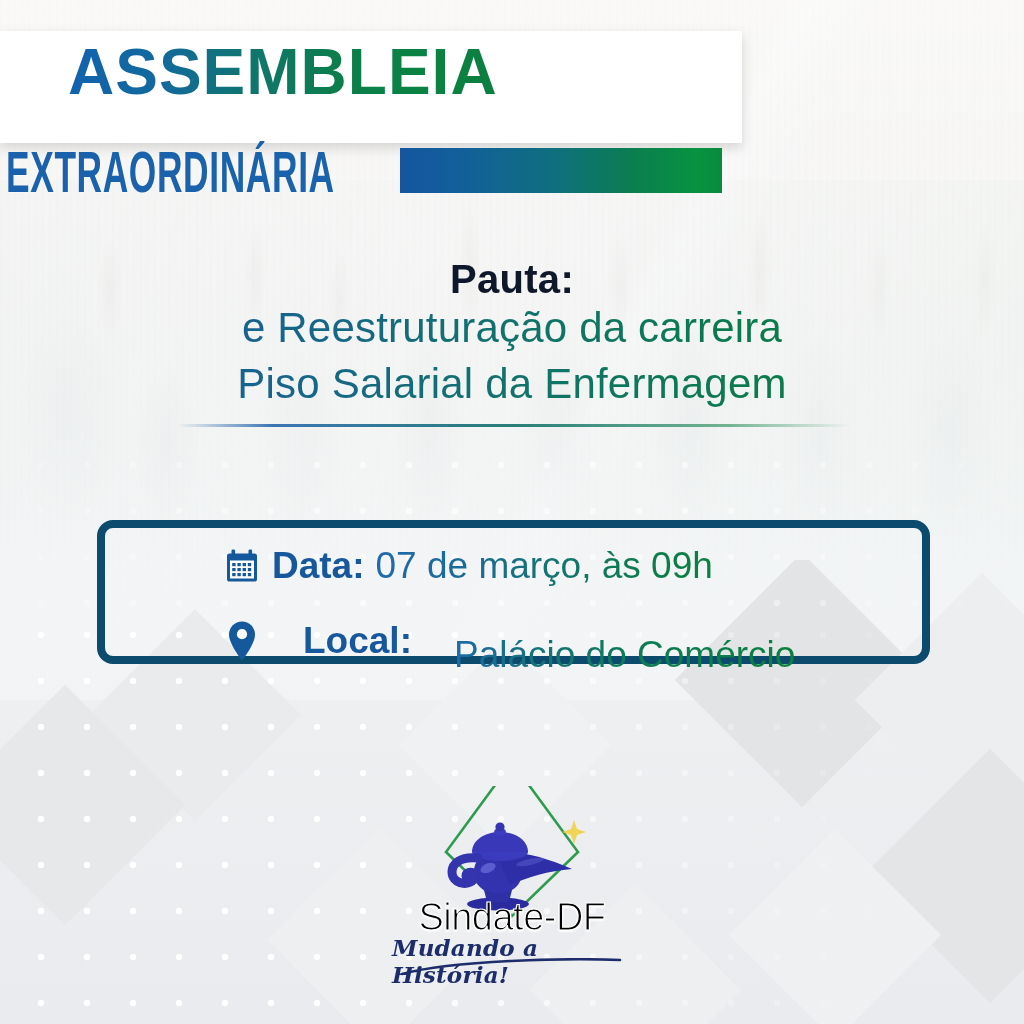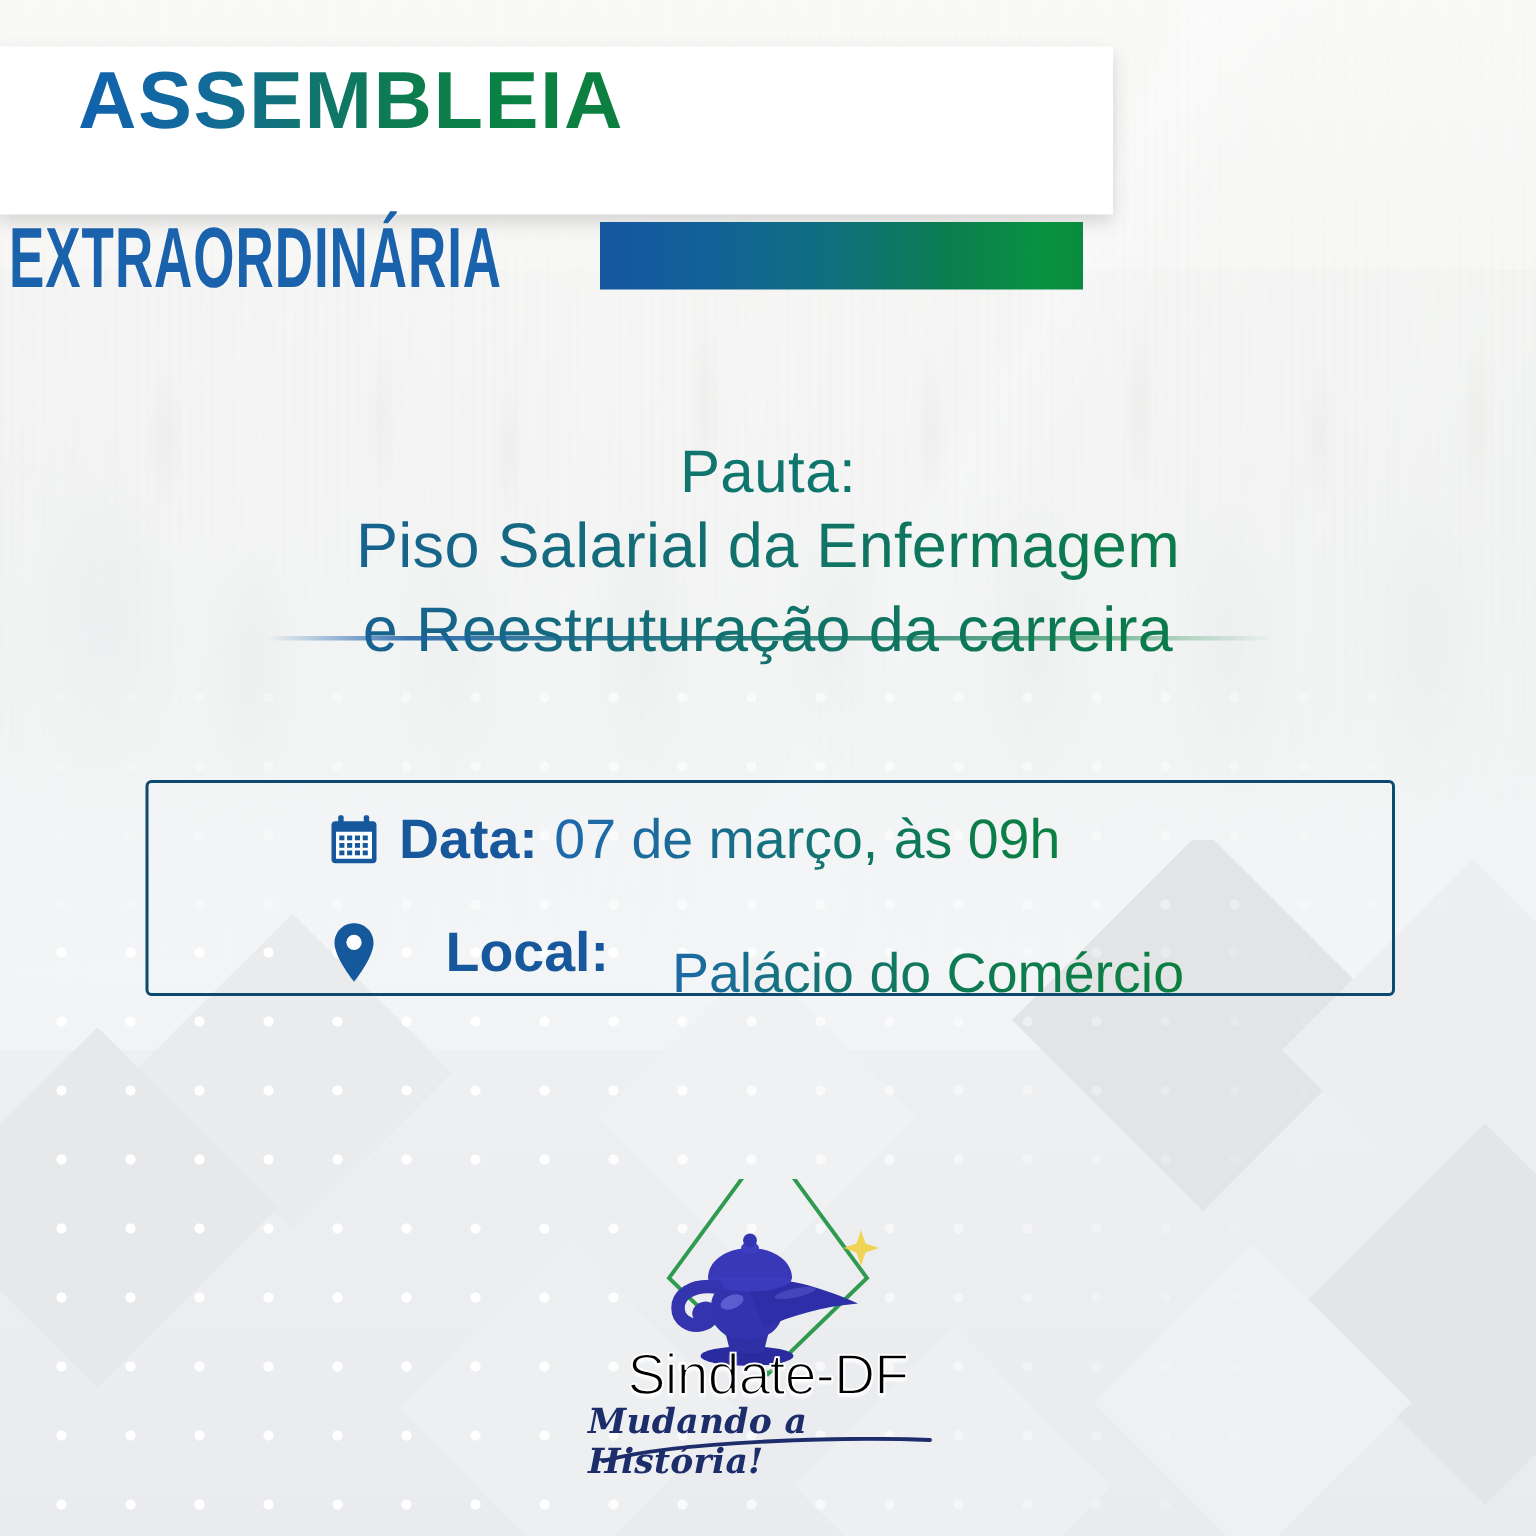--- a/index.html
+++ b/index.html
@@ -86,22 +86,22 @@
             mask-image:linear-gradient(100deg, rgba(0,0,0,.15) 0%, rgba(0,0,0,.75) 40%, rgba(0,0,0,.55) 72%, rgba(0,0,0,.1) 95%);
   }
 
   
   .title-band{
     position:absolute;left:0;top:31px;width:742px;height:112px;
     background:#ffffff;
     box-shadow:0 5px 11px rgba(90,90,90,.22);
   }
   .title-main{
-    position:absolute;left:52px;top:40px;
-    font-size:54px;font-weight:700;letter-spacing:1px;line-height:1;
+    position:absolute;left:68px;top:40px;
+    font-size:64px;font-weight:700;letter-spacing:1px;line-height:1;
     font-family:"Liberation Sans","DejaVu Sans",sans-serif;
     background:linear-gradient(90deg,#1162ae 0%,#126a9c 22%,#10756f 42%,#0c7d4c 62%,#0a8243 80%,#0c7f3f 100%);
     -webkit-background-clip:text;background-clip:text;color:transparent;
     -webkit-text-fill-color:transparent;
     white-space:nowrap;
   }
   .title-sub-row{
     position:absolute;left:0;top:146px;width:742px;height:52px;padding-left:17px;
   }
   .title-sub{
@@ -114,38 +114,38 @@
     text-shadow:1px 1px 0 rgba(255,255,255,.35);
   }
   .title-bar{
     position:absolute;left:400px;top:2px;width:322px;height:45px;
     background:linear-gradient(90deg,#15569f 0%,#12609a 20%,#0f6f7e 48%,#0b7e50 72%,#079340 92%,#0a8a3e 100%);
   }
 
   
   .agenda{position:absolute;left:0;top:258px;width:1024px;text-align:center;}
   .agenda-label{
-    font-size:40px;font-weight:400;line-height:1.06;
-    color:#0f766e;letter-spacing:.3px;margin-top:36px;
+    font-size:40px;font-weight:700;line-height:1.06;
+    color:#0f172a;letter-spacing:.3px;
   }
   .agenda-line{
     font-size:42px;font-weight:400;line-height:1.33;letter-spacing:.2px;
     background:linear-gradient(90deg,#1b5fa8 0%,#17638f 25%,#11726b 50%,#0b7a4e 72%,#0a7f42 100%);
     -webkit-background-clip:text;background-clip:text;color:transparent;
     -webkit-text-fill-color:transparent;white-space:nowrap;
   }
   .divider{
     position:absolute;left:178px;top:424px;width:672px;height:3px;
     background:linear-gradient(90deg, rgba(27,95,168,0) 0%, rgba(27,95,168,.85) 14%, rgba(17,114,107,.9) 50%, rgba(10,127,66,.55) 82%, rgba(10,127,66,0) 100%);
   }
 
   
   .info-box{
     position:absolute;left:97px;top:520px;width:833px;height:144px;
-    border:2px solid #0c4a6e;border-radius:4px;
+    border:8px solid #0c4a6e;border-radius:16px;
     box-sizing:border-box;
   }
   .info-row{
     position:absolute;display:flex;align-items:center;white-space:nowrap;
   }
   .info-row.r1{left:120px;top:17px;}
   .info-row.r2{left:120px;top:78px;gap:31px;}
   .info-icon{
     display:inline-flex;align-items:center;justify-content:center;
     width:34px;height:40px;margin-right:13px;color:#15599c;flex:0 0 auto;
@@ -210,22 +210,22 @@
 
   <div class="title-band"></div>
   <div class="title-main">ASSEMBLEIA</div>
   <div class="title-sub-row">
     <div class="title-bar"></div>
     <div class="title-sub">EXTRAORDINÁRIA</div>
   </div>
 
   <div class="agenda">
     <div class="agenda-label">Pauta:</div>
+    <div class="agenda-line">e Reestruturação da carreira</div>
     <div class="agenda-line">Piso Salarial da Enfermagem</div>
-    <div class="agenda-line">e Reestruturação da carreira</div>
   </div>
   <div class="divider"></div>
 
   <div class="info-box">
 
     <div class="info-row r1">
       <span class="info-icon">
         <svg width="32" height="34" viewBox="0 0 32 34" aria-hidden="true">
           <rect x="5.5" y="0.5" width="3.6" height="7" rx="1.3" fill="#15599c"></rect>
           <rect x="22.5" y="0.5" width="3.6" height="7" rx="1.3" fill="#15599c"></rect>

